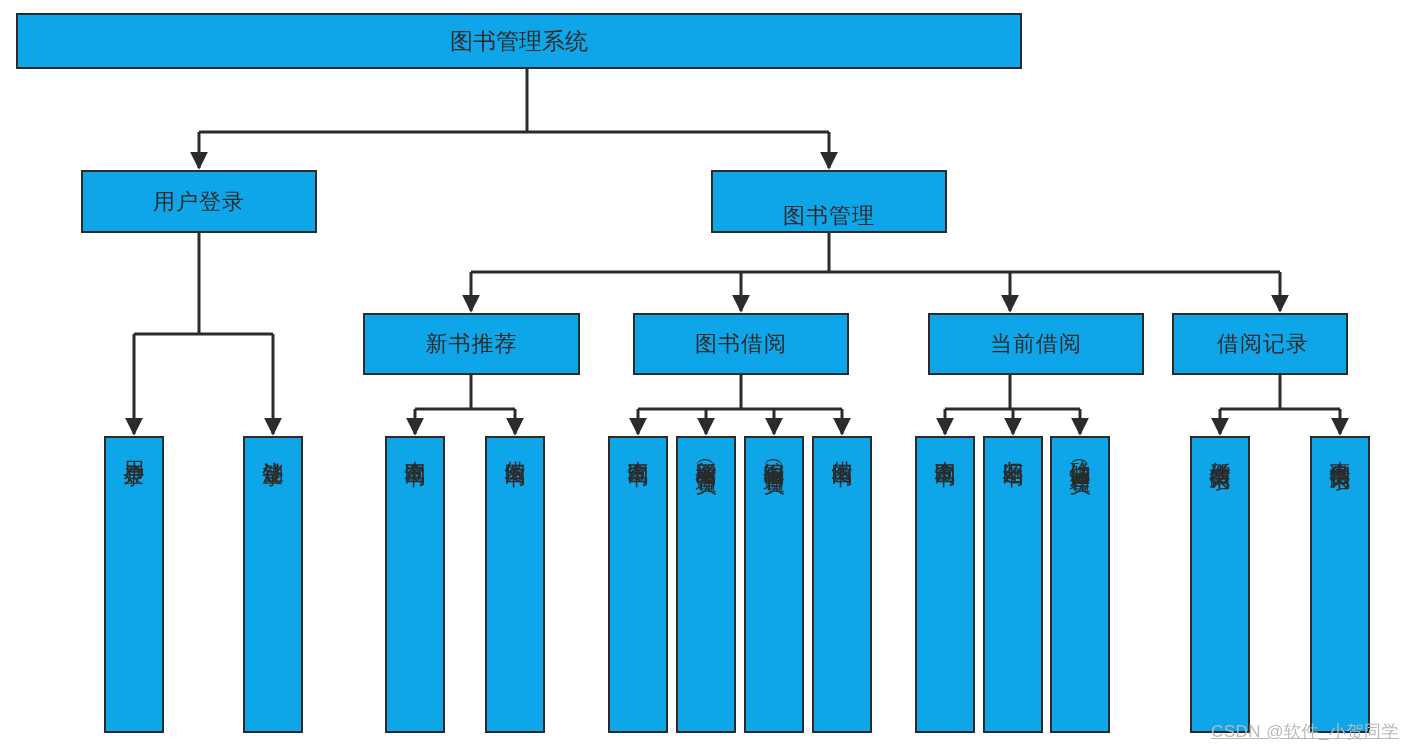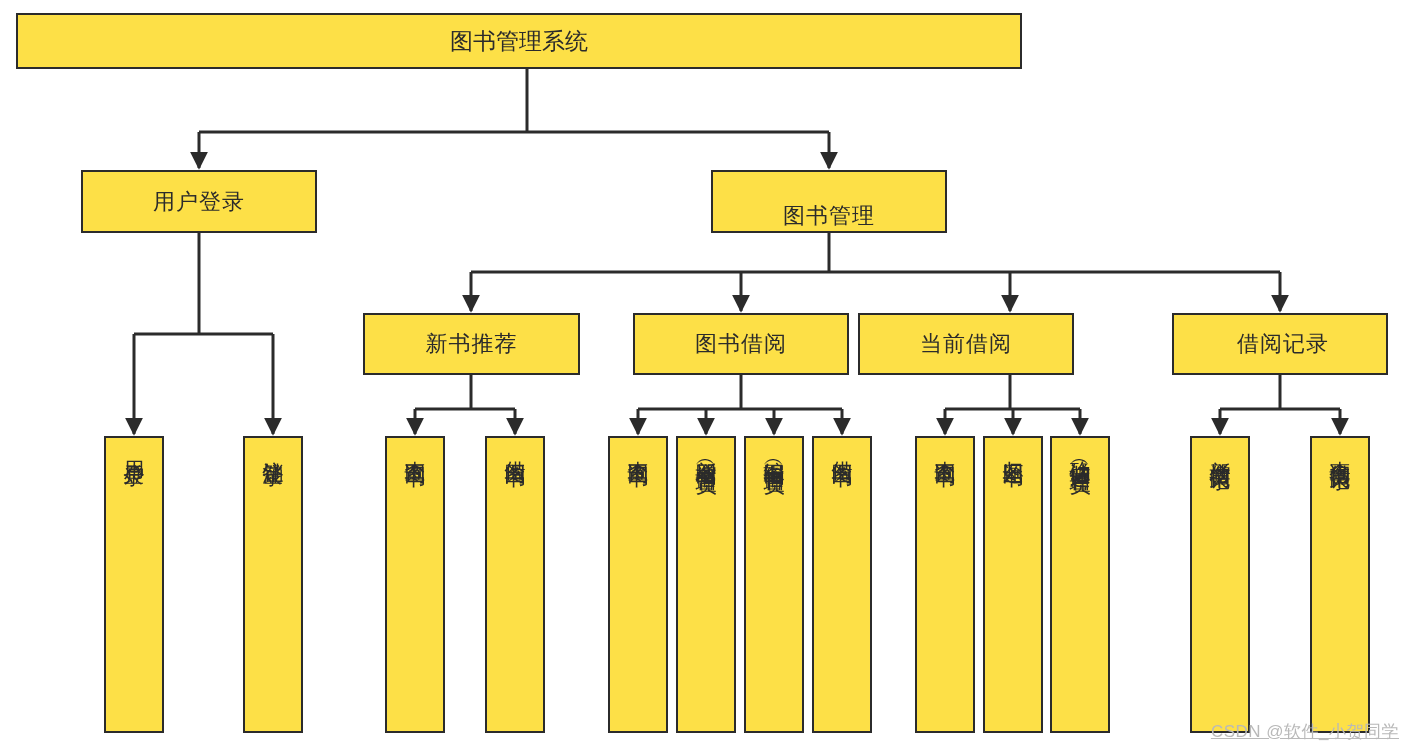--- a/index.html
+++ b/index.html
@@ -20,21 +20,21 @@
     left: 0;
     top: 0;
     width: 1405px;
     height: 747px;
     pointer-events: none;
   }
   .node {
     position: absolute;
     box-sizing: border-box;
     border: 2.5px solid #2b2b2b;
-    background: #fde047;
+    background: #0ea5e9;
     display: flex;
     align-items: center;
     justify-content: center;
     color: #2b2b2b;
   }
   .node.horiz {
     font-size: 22px;
     letter-spacing: 1px;
   }
   .node.root {
@@ -134,24 +134,24 @@
   <div class="node horiz" style="left:711px; top:170px; width:236px; height:63px;align-items:flex-end;">
     <span class="htext">图书管理</span>
   </div>
 
   <div class="node horiz" style="left:633px; top:313px; width:216px; height:62px;">
     <span class="htext">图书借阅</span>
   </div>
   <div class="node horiz" style="left:363px; top:313px; width:217px; height:62px;">
     <span class="htext">新书推荐</span>
   </div>
-  <div class="node horiz" style="left:858px; top:313px; width:216px; height:62px;">
+  <div class="node horiz" style="left:928px; top:313px; width:216px; height:62px;">
     <span class="htext">当前借阅</span>
   </div>
-  <div class="node horiz" style="left:1172px; top:313px; width:216px; height:62px;padding-left:6px;">
+  <div class="node horiz" style="left:1172px; top:313px; width:176px; height:62px;padding-left:6px;">
     <span class="htext">借阅记录</span>
   </div>
 
   <div class="node leaf" style="left:104px; top:436px; width:60px; height:297px;">
     <span class="vtext">用户登录</span>
   </div>
   <div class="node leaf" style="left:243px; top:436px; width:60px; height:297px;">
     <span class="vtext">注销登录</span>
   </div>
   <div class="node leaf" style="left:385px; top:436px; width:60px; height:297px;">

